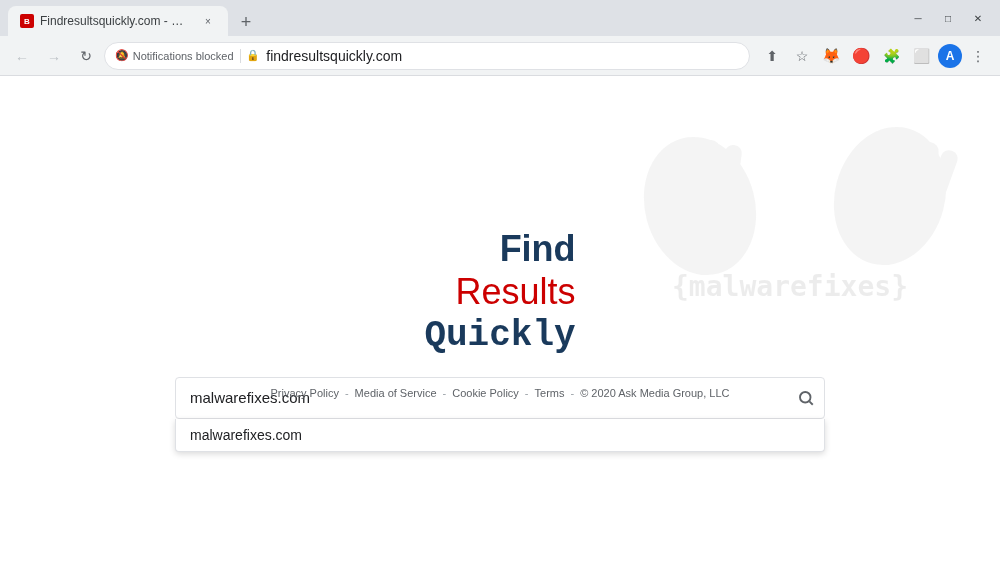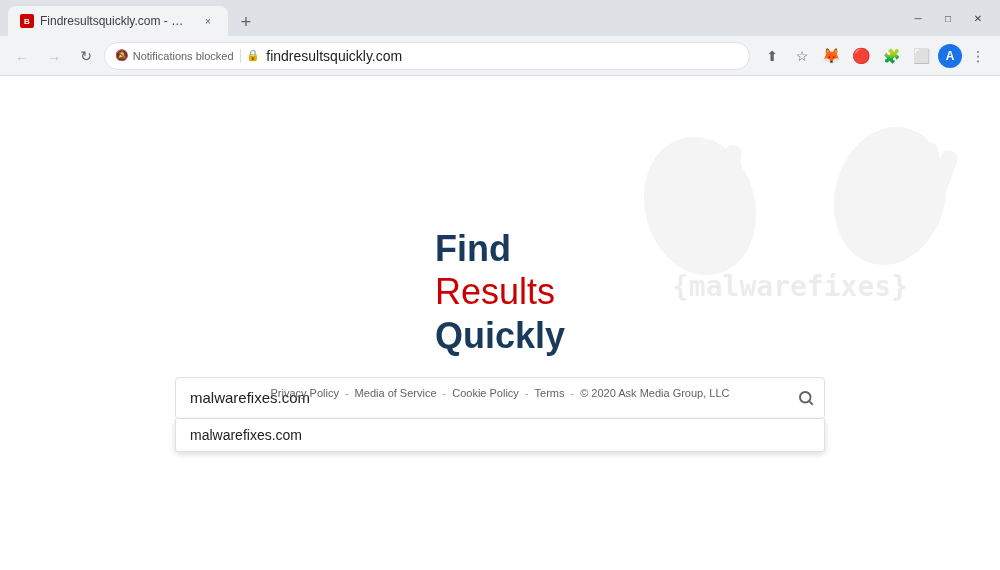--- a/index.html
+++ b/index.html
@@ -90,25 +90,25 @@
       opacity: 0.15;
       pointer-events: none;
     }
 
     
     .main-content {
       display: flex; flex-direction: column; align-items: center; gap: 20px;
       position: relative; z-index: 1;
     }
     .brand-text {
-      display: flex; flex-direction: column; align-items: flex-start; line-height: 1.2;
+      display: flex; flex-direction: column; align-items: flex-end; line-height: 1.2;
     }
     .brand-find { font-size: 36px; font-weight: bold; color: #1a3a5c; }
     .brand-results { font-size: 36px; font-weight: normal; color: #cc0000; }
-    .brand-quickly { font-size: 36px; font-weight: bold; color: #1a3a5c; }
+    .brand-quickly { font-size: 36px; font-weight: bold; color: #1a3a5c; font-family: Liberation Mono, monospace; }
 
     
     .search-container { width: 650px; position: relative; border-radius: 10px; }
     .search-input {
       width: 100%; height: 42px; border: 1px solid #dfe1e5; border-radius: 4px;
       padding: 0 44px 0 14px; font-size: 15px; color: #202124; outline: none;
     }
     .search-icon-btn {
       position: absolute; right: 10px; top: 50%; transform: translateY(-50%);
       cursor: pointer; color: #5f6368; font-size: 18px;

